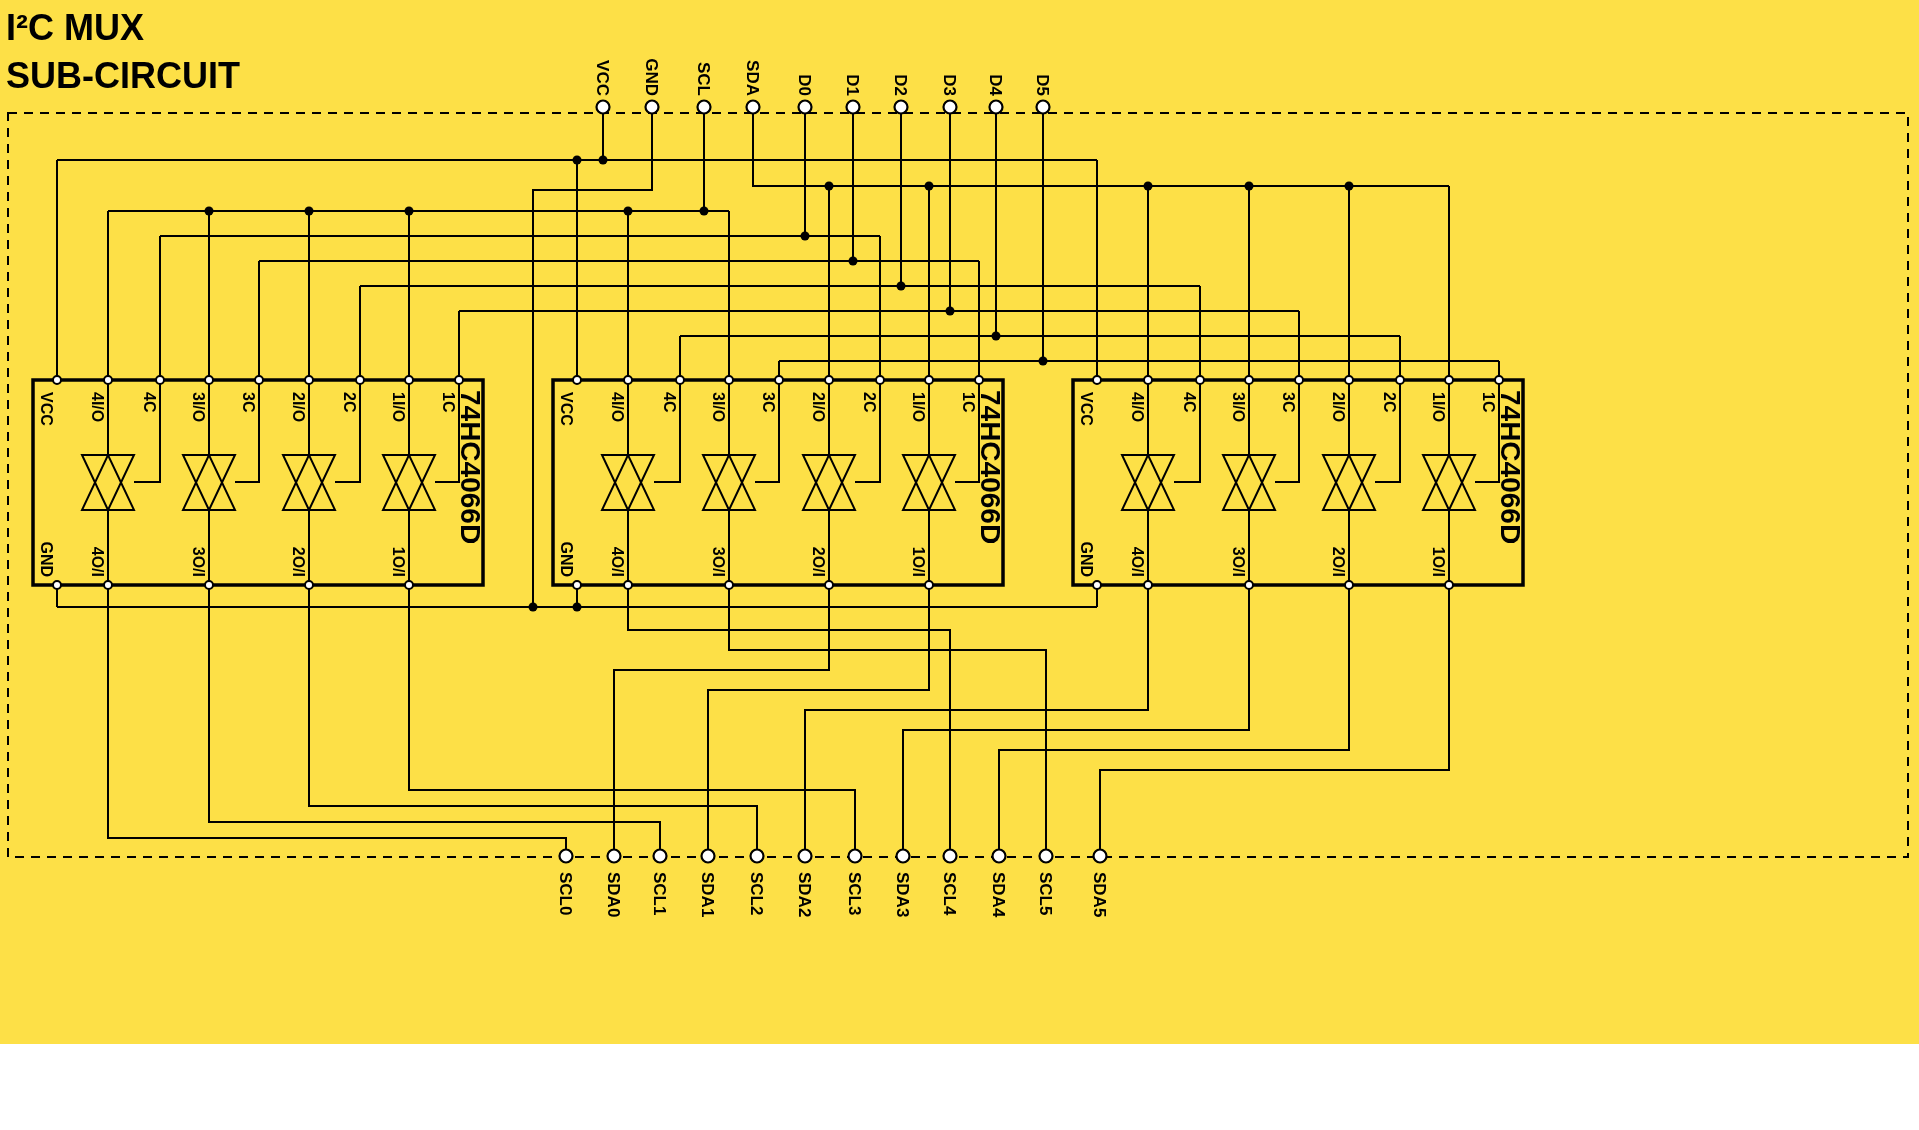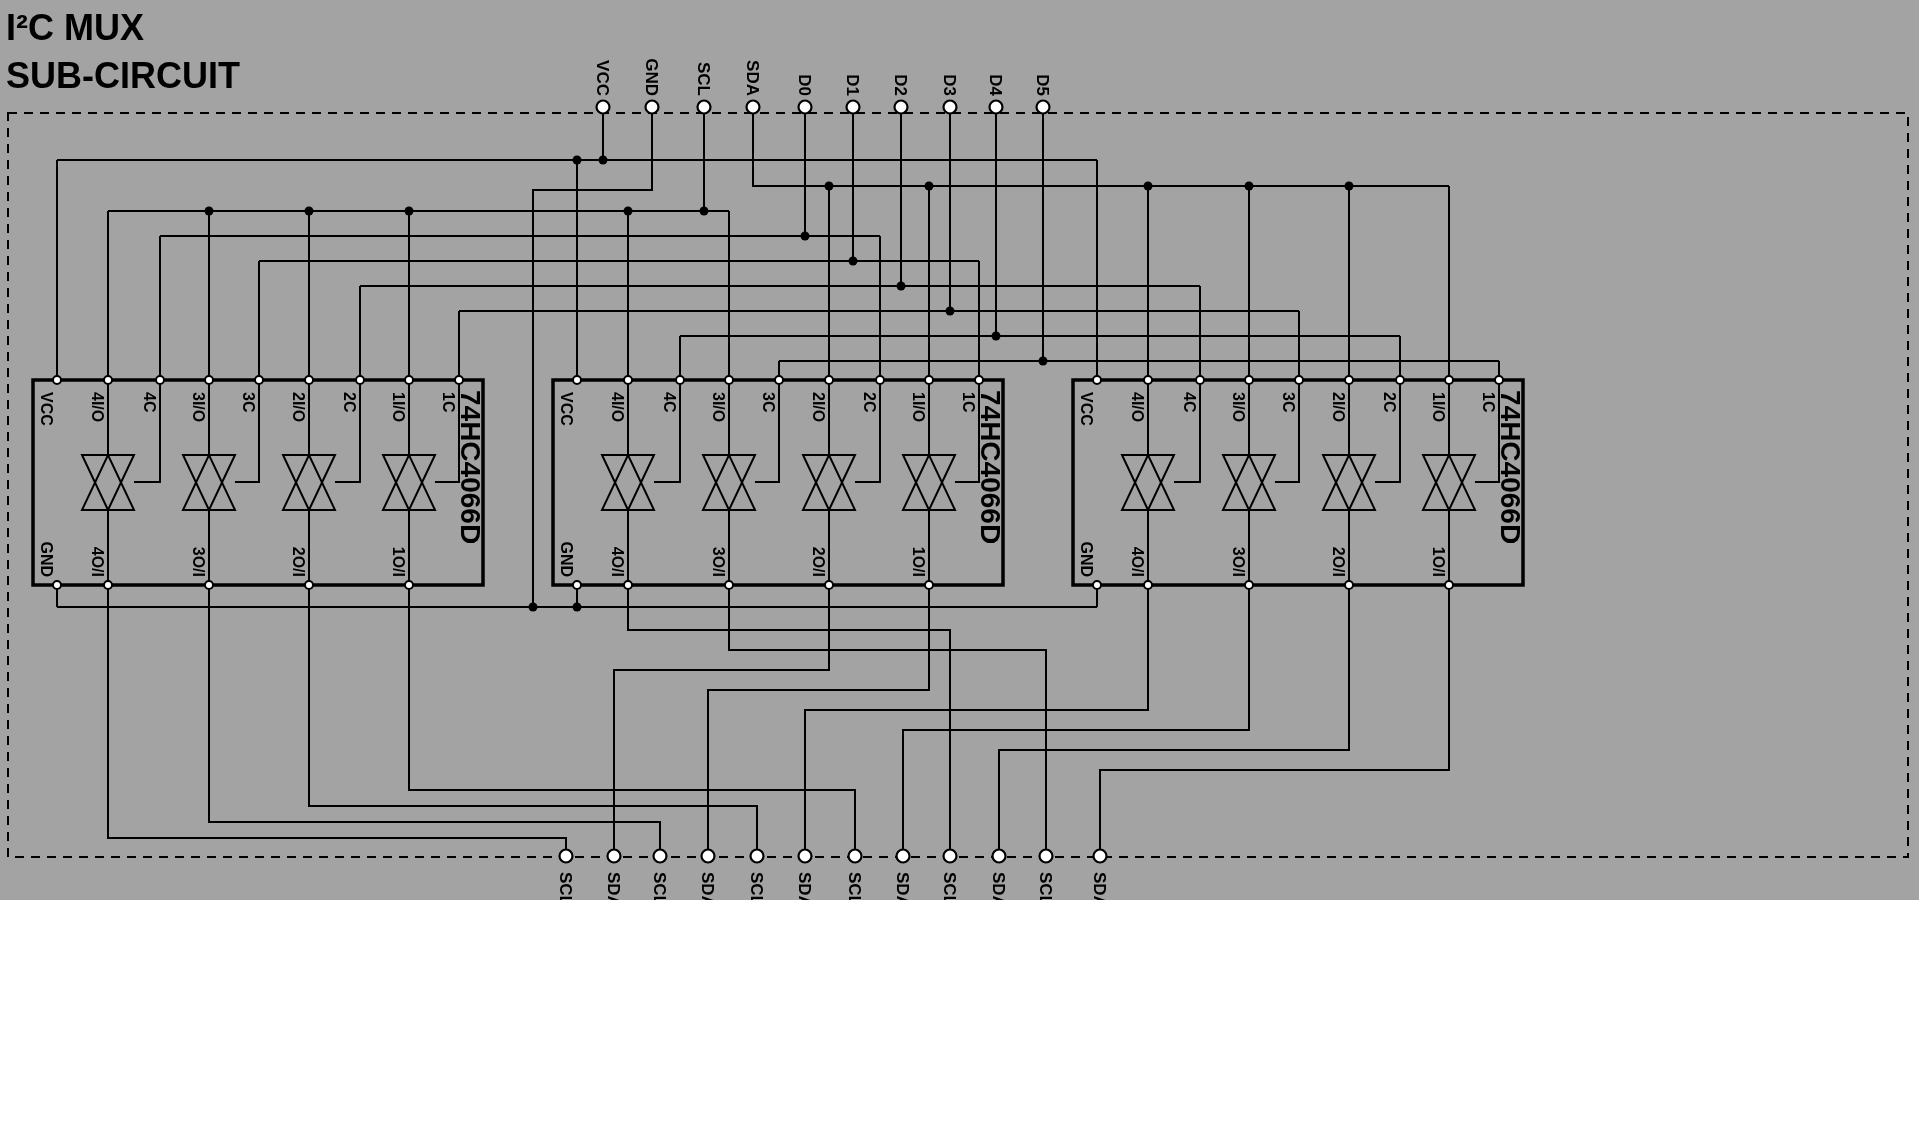--- a/index.html
+++ b/index.html
@@ -1,16 +1,16 @@
 <!DOCTYPE html>
 <html><head>
 <meta charset="utf-8">
 <style>
   html,body{margin:0;padding:0;background:#ffffff}
-  .page{position:relative;width:1919px;height:900px;background:#a3a3a3;overflow:hidden}
+  .page{position:relative;width:1919px;height:1044px;background:#fde047;overflow:hidden}
   svg{display:block;font-family:"Liberation Sans","DejaVu Sans",sans-serif}
   .w{fill:none;stroke:#000;stroke-width:2}
   .ic{fill:none;stroke:#000;stroke-width:3.5}
   .g{fill:none;stroke:#000;stroke-width:2}
   .pin{fill:#fff;stroke:#000;stroke-width:2}
   .term{fill:#fff;stroke:#000;stroke-width:2.2}
   .dot{fill:#000;stroke:none}
   .border{fill:none;stroke:#000;stroke-width:2;stroke-dasharray:9 7}
   text{fill:#000}
   .lbl{font-size:17px;font-weight:700}

